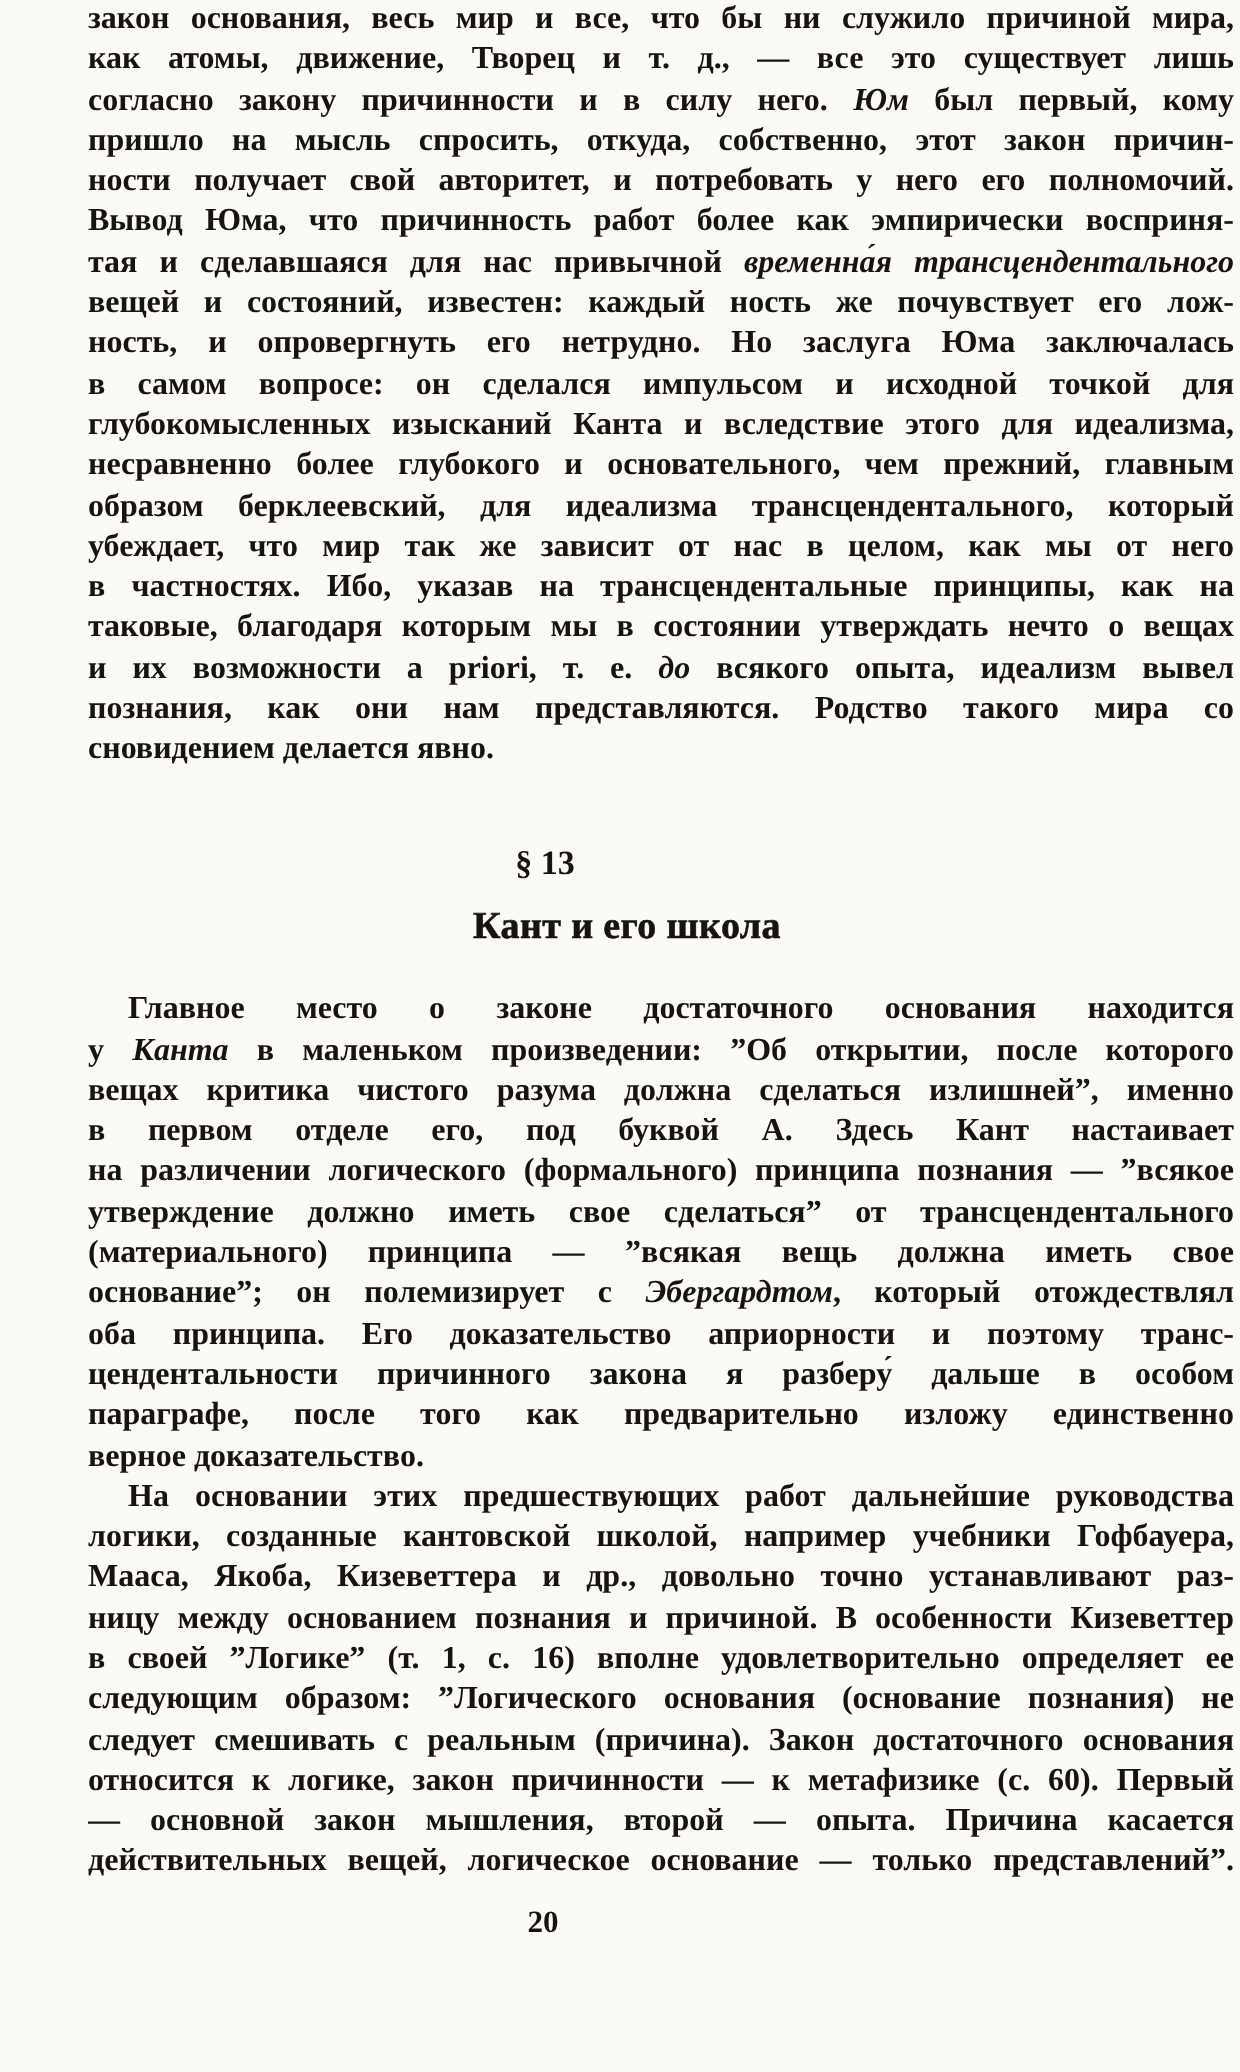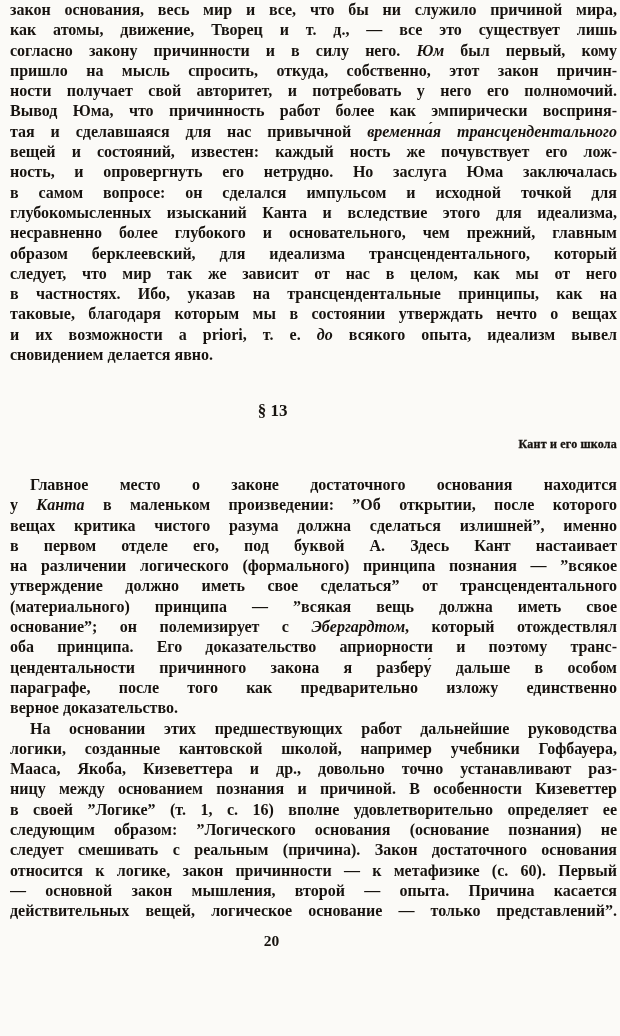--- a/index.html
+++ b/index.html
@@ -21,34 +21,35 @@
     font-size: 16px;
     line-height: 20.3px;
     font-weight: 700;
   }
   .para { margin: 0; }
   .line {
     text-align: justify;
     text-align-last: justify;
     overflow: hidden;
     height: 20.3px;
+    margin-left: 34px;
   }
   .line.last { text-align-last: left; }
   .line.indent { text-indent: 20px; }
   .it { font-style: italic; }
   .sec-mark {
     margin-top: 36px;
     text-align: center;
     transform: translateX(-41px);
     font-size: 17px;
   }
   .sec-title {
     margin-top: 12px;
-    text-align: right;
-    font-size: 12px;
+    text-align: center;
+    font-size: 19px;
     -webkit-text-stroke: 0.3px;
     letter-spacing: 0.2px;
   }
   .gap-before { margin-top: 21px; }
   .pagenum {
     margin-top: 10px;
     text-align: center;
     transform: translateX(-42px);
     font-size: 15.5px;
   }
@@ -65,24 +66,25 @@
         <div class="line"><span>пришло на мысль спросить, откуда, собственно, этот закон причин-</span></div>
         <div class="line"><span>ности получает свой авторитет, и потребовать у него его полномочий.</span></div>
         <div class="line"><span>Вывод Юма, что причинность работ более как эмпирически восприня-</span></div>
         <div class="line"><span>тая и сделавшаяся для нас привычной </span><span class="it">временна́я трансцендентального</span></div>
         <div class="line"><span>вещей и состояний, известен: каждый ность же почувствует его лож-</span></div>
         <div class="line"><span>ность, и опровергнуть его нетрудно. Но заслуга Юма заключалась</span></div>
         <div class="line"><span>в самом вопросе: он сделался импульсом и исходной точкой для</span></div>
         <div class="line"><span>глубокомысленных изысканий Канта и вследствие этого для идеализма,</span></div>
         <div class="line"><span>несравненно более глубокого и основательного, чем прежний, главным</span></div>
         <div class="line"><span>образом берклеевский, для идеализма трансцендентального, который</span></div>
-        <div class="line"><span>следует, что мир так же зависит от нас в целом, как мы от него</span></div>
+        <div class="line"><span>убеждает, что мир так же зависит от нас в целом, как мы от него</span></div>
         <div class="line"><span>в частностях. Ибо, указав на трансцендентальные принципы, как на</span></div>
         <div class="line"><span>таковые, благодаря которым мы в состоянии утверждать нечто о вещах</span></div>
         <div class="line"><span>и их возможности a priori, т. е. </span><span class="it">до</span><span> всякого опыта, идеализм вывел</span></div>
+        <div class="line"><span>познания, как они нам представляются. Родство такого мира со</span></div>
         <div class="line last"><span>сновидением делается явно.</span></div>
       </div>
     <div class="sec-mark">§ 13</div>
     <div class="sec-title">Кант и его школа</div>
     <div class="para gap-before">
         <div class="line indent"><span>Главное место о законе достаточного основания находится</span></div>
         <div class="line"><span>у </span><span class="it">Канта</span><span> в маленьком произведении: ”Об открытии, после которого</span></div>
         <div class="line"><span>вещах критика чистого разума должна сделаться излишней”, именно</span></div>
         <div class="line"><span>в первом отделе его, под буквой А. Здесь Кант настаивает</span></div>
         <div class="line"><span>на различении логического (формального) принципа познания — ”всякое</span></div>

